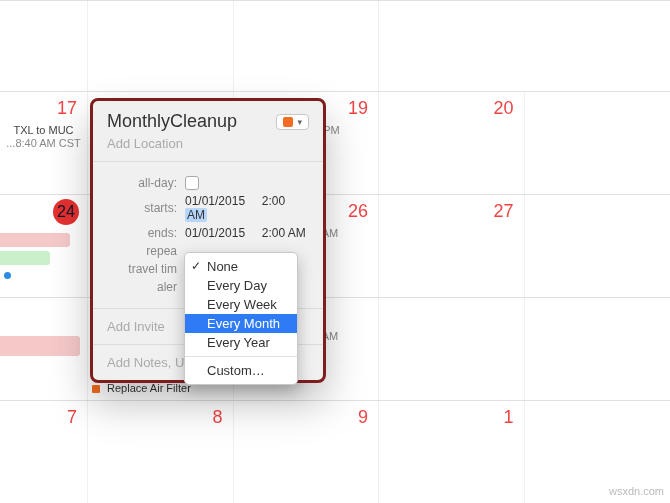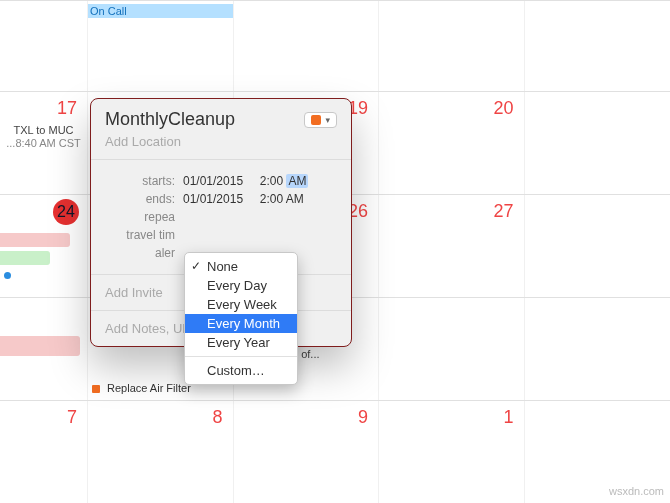--- a/index.html
+++ b/index.html
@@ -95,23 +95,23 @@
   height: 14px;
   margin-top: 2px;
   border-radius: 0 3px 3px 0;
 }
 
 
 .popover {
   position: absolute;
   left: 90px;
   top: 98px;
-  width: 262px;
+  width: 236px;
   background: #f0f0f0;
-  border: 1px solid #7f1d1d;
+  border: 3px solid #7f1d1d;
   border-radius: 8px;
   box-shadow: 0 20px 40px rgba(0,0,0,0.25);
   z-index: 20;
 }
 .pop-sec {
   border-bottom: 1px solid #dcdcdc;
   padding: 10px 14px;
 }
 .pop-sec:last-child { border-bottom: none; }
 .pop-title-row {
@@ -223,23 +223,20 @@
 }
 </style>
 </head>
 <body>
 
 <div class="calendar">
 
   <div class="week" style="flex:0 0 30px;">
     <div class="day" style="padding:0;">
     </div>
-    <div class="day" style="padding:2px 0 0 0;">
-      <div class="event-bar oncall">On Call</div>
-    </div>
     <div class="day"></div>
     <div class="day"></div>
     <div class="day"></div>
   </div>
 
   <div class="week">
     <div class="day">
       <div class="daynum">17</div>
       <div class="evt-line">
         <span>TXL to MUC</span>
@@ -338,20 +335,24 @@
       <div class="pop-title">MonthlyCleanup</div>
       <div class="cal-pick">
         <span class="cal-swatch"></span>
         <span class="chev">▾</span>
       </div>
     </div>
     <div class="pop-location placeholder">Add Location</div>
   </div>
 
   <div class="pop-sec">
+    <div class="field-row">
+      <div class="field-label">all-day:</div>
+      <div class="allday-check"></div>
+    </div>
     <div class="field-row">
       <div class="field-label">starts:</div>
       <div class="field-value">
         <span>01/01/2015</span>
         &nbsp;&nbsp;&nbsp;
         <span>2:00</span>
         <span class="time-selected">AM</span>
       </div>
     </div>
     <div class="field-row">

